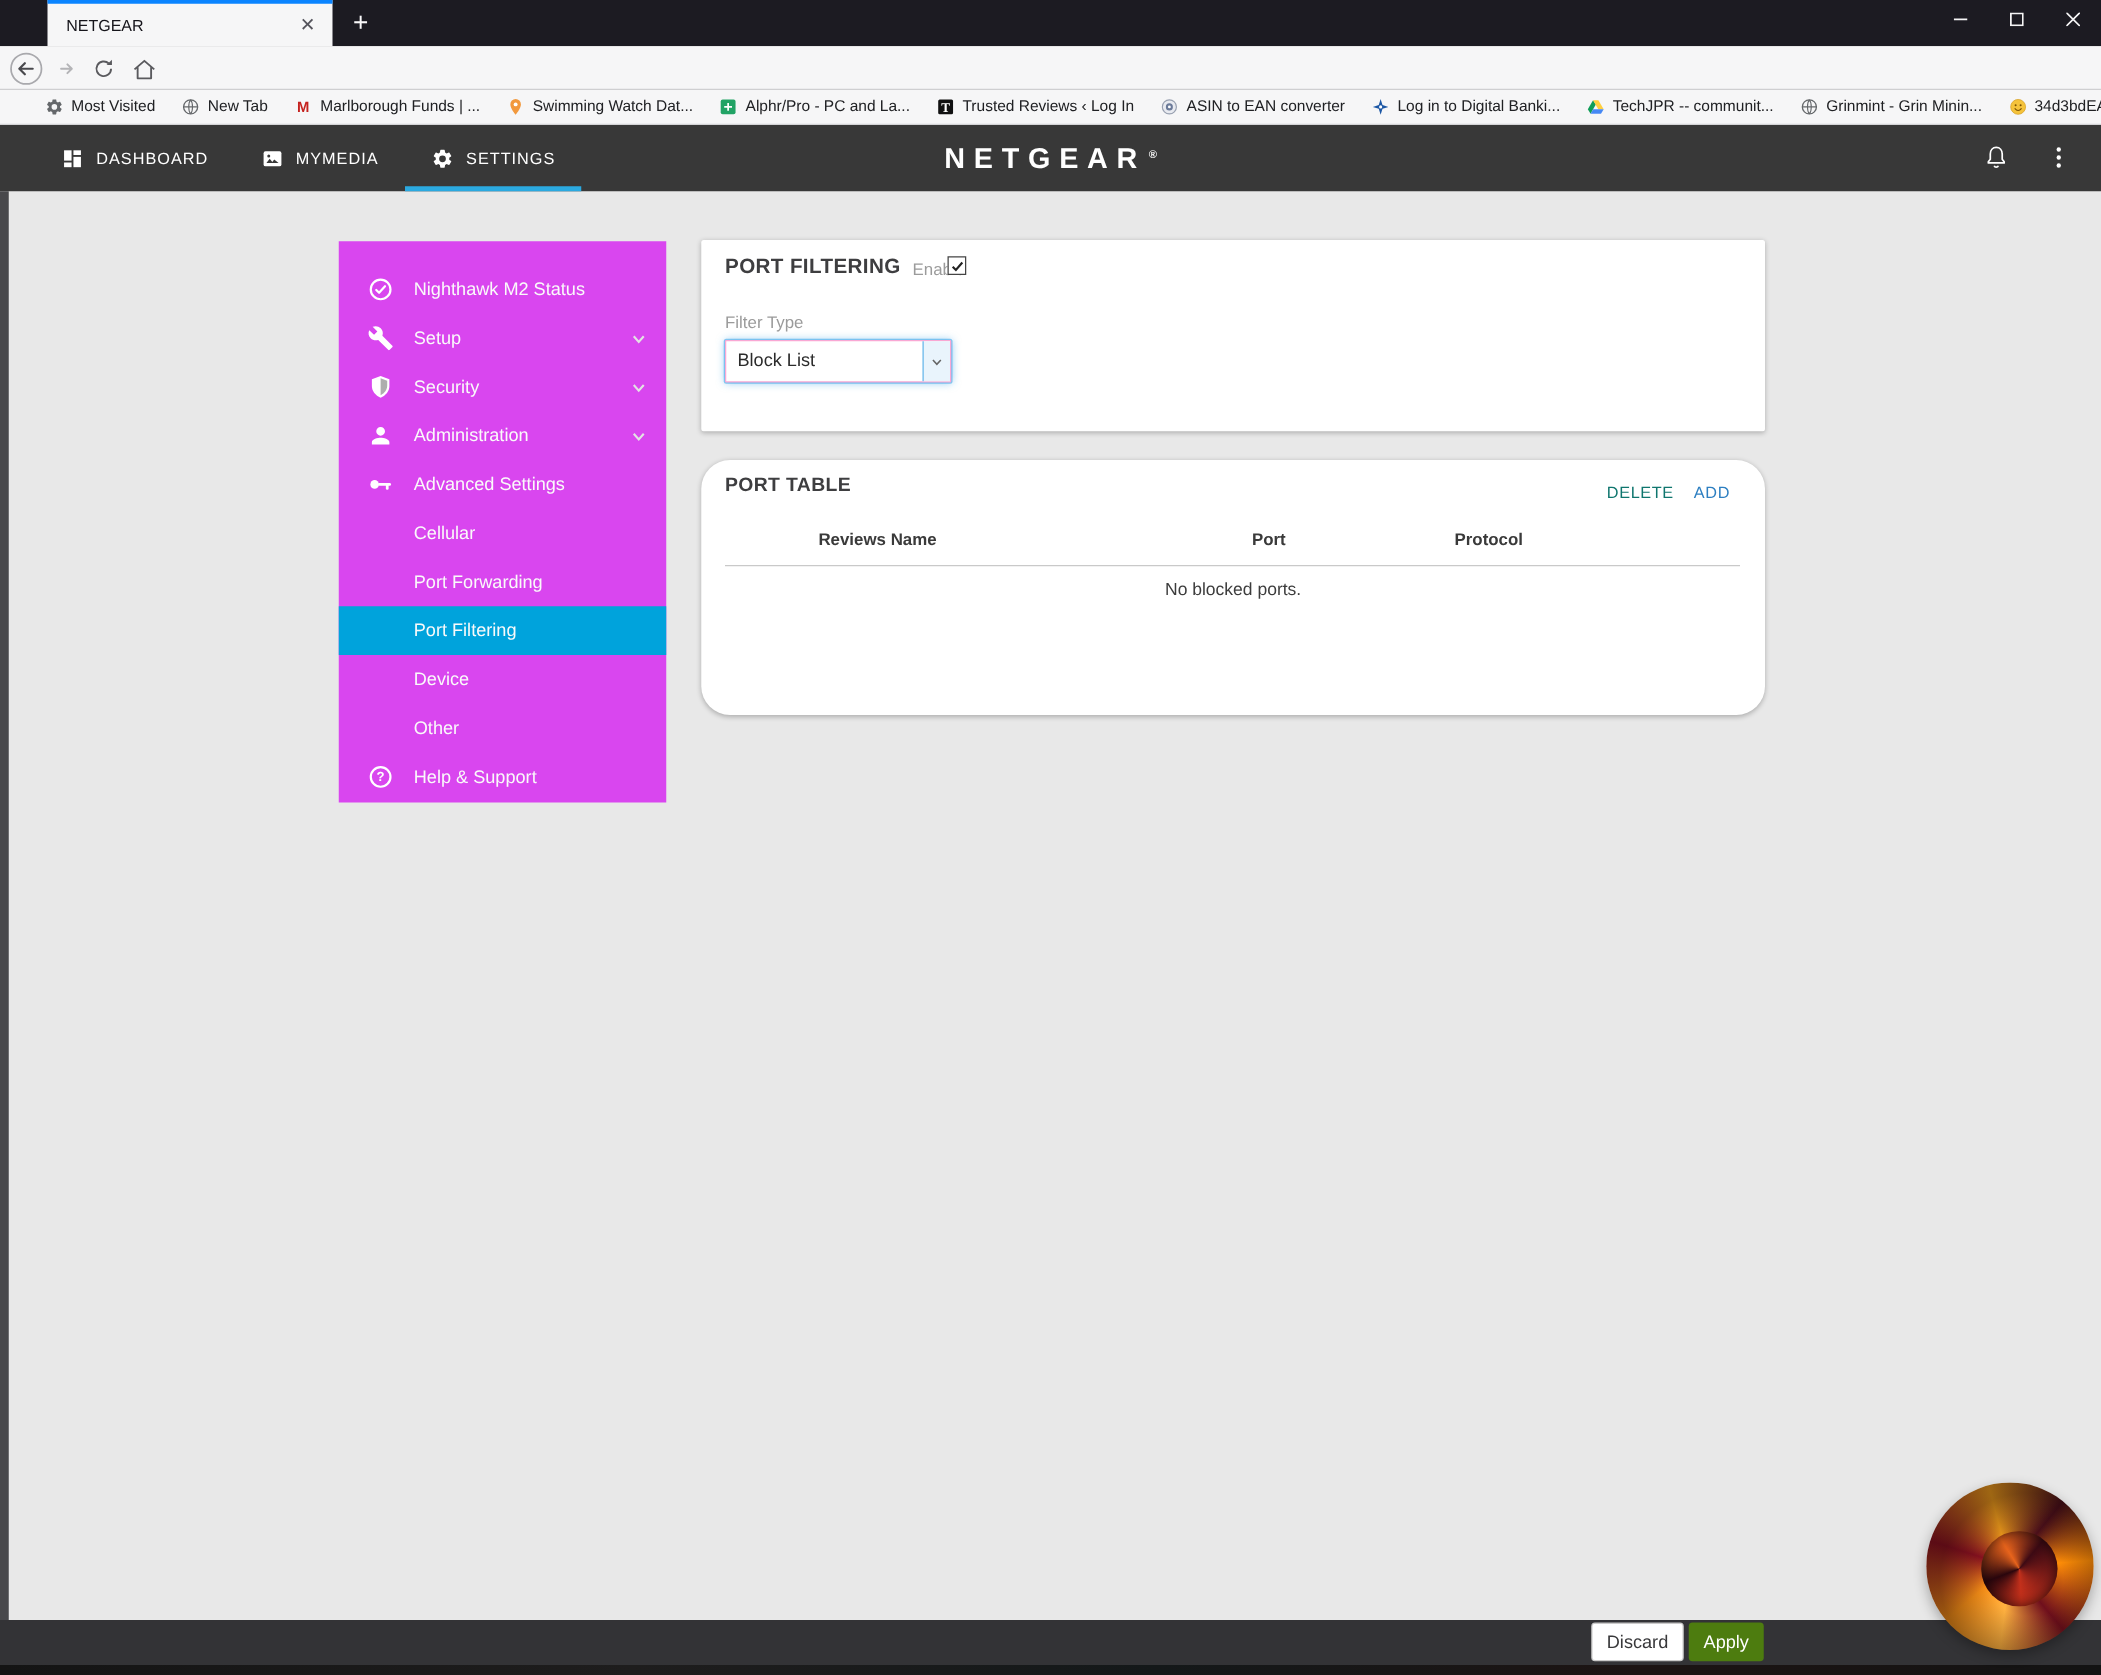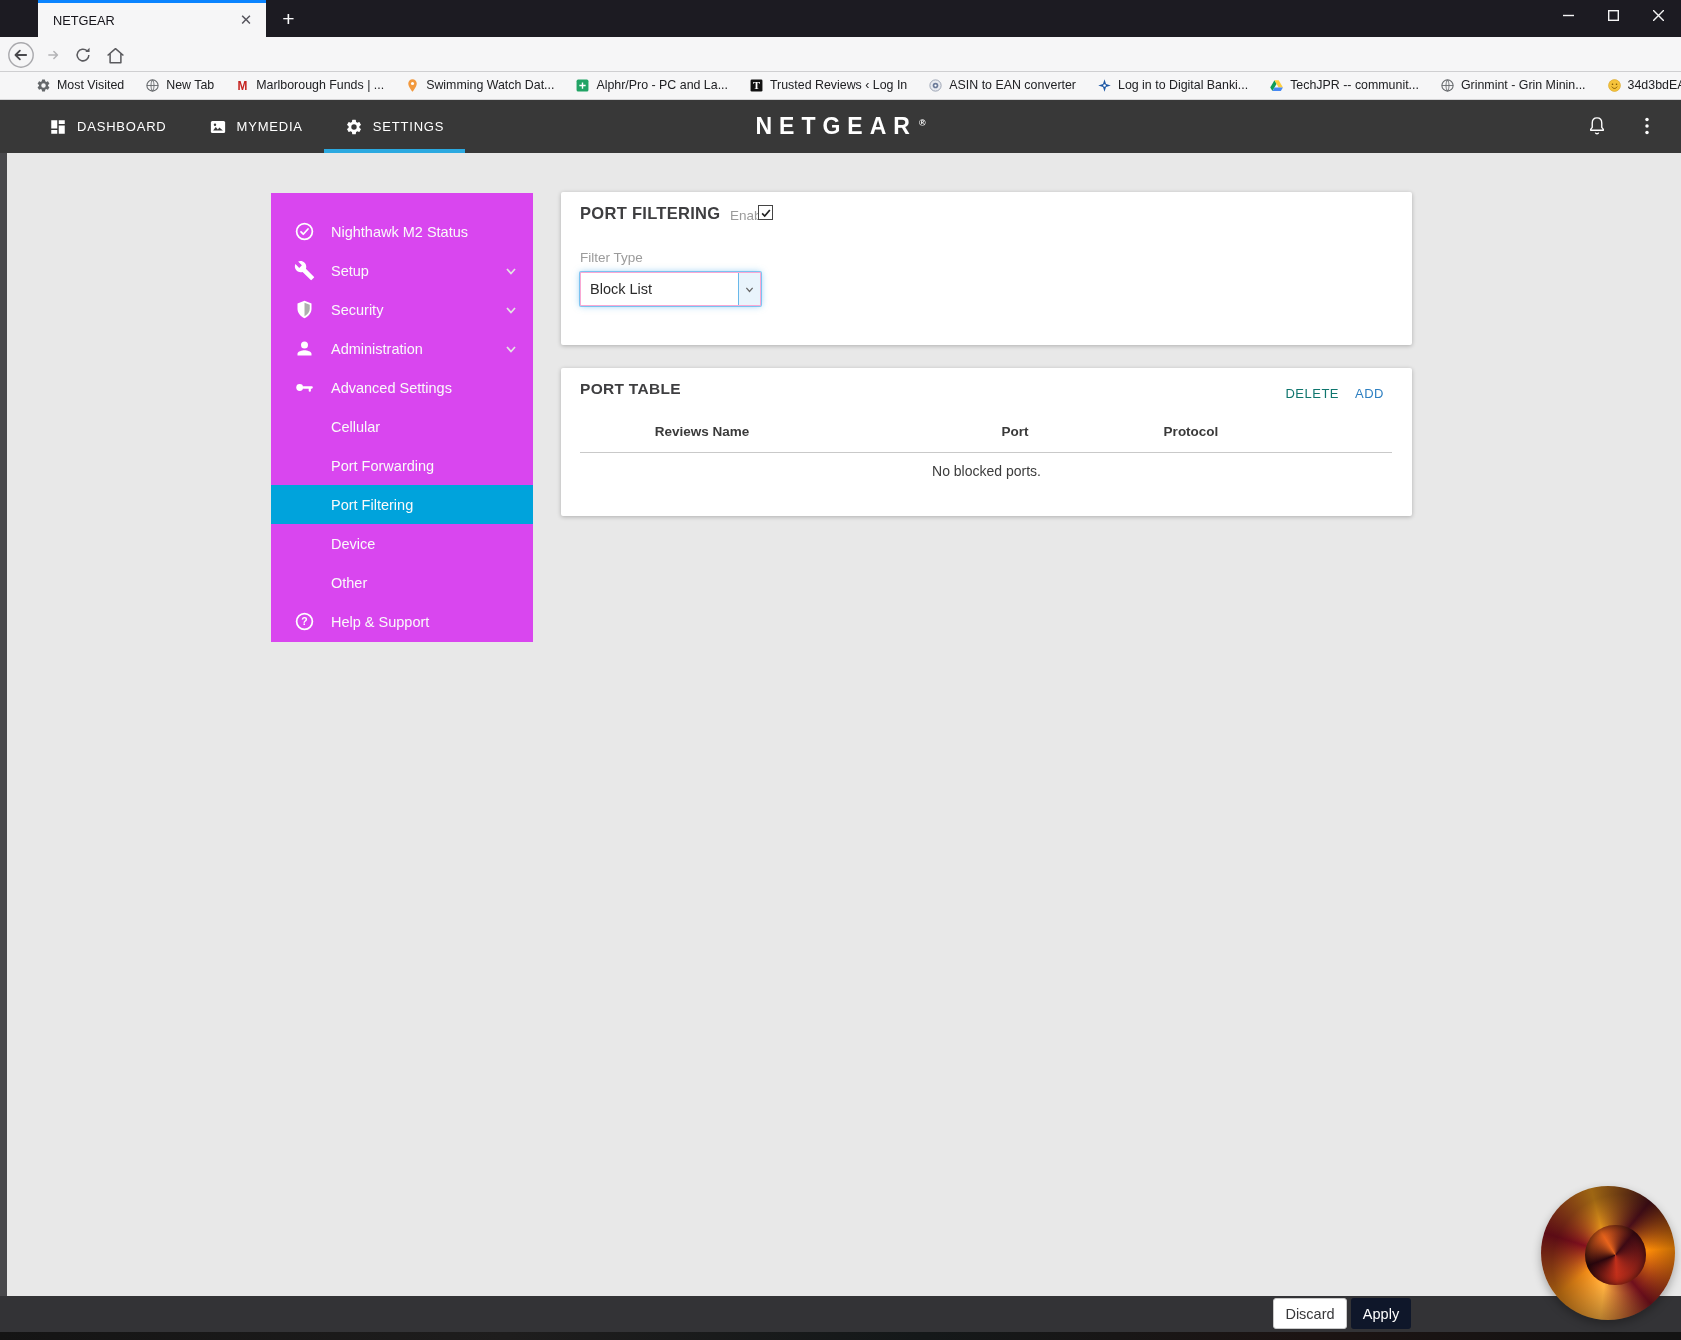--- a/index.html
+++ b/index.html
@@ -69,35 +69,35 @@
   .pf-checkbox { position:absolute; left:197px; top:13px; width:15px; height:15px; border:1.6px solid #444;
                  background:#fff; display:flex; align-items:center; justify-content:center; }
   .pf-filter-label { position:absolute; left:19px; top:58px; font-size:13.5px; color:#9b9b9b; }
   .pf-select { position:absolute; left:19px; top:80px; width:181px; height:34px; background:#fff;
                border:1px solid #f9a8d4; border-radius:1px; box-shadow:0 0 0 1px rgba(53,163,232,.55), 0 0 7px rgba(53,163,232,.55);
                display:flex; align-items:stretch; }
   .pf-select-value { flex:1; display:flex; align-items:center; padding-left:9px; font-size:14.5px; color:#2b2b2b; }
   .pf-select-btn { width:22px; border-left:1px solid #69b8ea; background:#e9f4fc; display:flex;
                    align-items:center; justify-content:center; }
 
-  #panel-table { top:368px; height:148px; }
+  #panel-table { top:368px; height:204px;border-radius:23px; }
   .pt-title { position:absolute; left:19px; top:12px; font-size:15.5px; font-weight:bold; color:#3e3e40; letter-spacing:.3px; }
   .pt-actions { position:absolute; right:28px; top:18px; display:flex; gap:16px; font-size:13px; letter-spacing:.5px; }
   .pt-delete { color:#0f766e; }
   .pt-add { color:#2D7FC1; }
   .pt-col { position:absolute; top:56px; transform:translateX(-50%); font-size:13.5px; font-weight:bold; color:#3a3a3a; }
   .pt-divider { position:absolute; left:19px; right:20px; top:84px; height:1px; background:#c9c9c9; }
   .pt-empty { position:absolute; left:0; width:100%; top:95px; text-align:center; font-size:14px; color:#3c3c3c; }
 
   
   #footer { position:absolute; left:0; top:1296px; width:1681px; height:36px; background:#333336; z-index:10; }
   .btn { position:absolute; top:2px; height:31px; border-radius:3px; display:flex; align-items:center;
          justify-content:center; font-size:14.5px; }
   .btn-discard { left:1273px; width:74px; background:#fff; border:1px solid #c9c9c9; color:#38383a; }
-  .btn-apply { left:1351px; width:60px; background:#0f172a; color:#fff; }
+  .btn-apply { left:1351px; width:60px; background:#4d7c0f; color:#fff; }
   #bottom-strip { position:absolute; left:0; top:1332px; width:1681px; height:8px;
                   background:linear-gradient(90deg,#141414,#1e1d1d 30%,#141819 55%,#1c1413 78%,#131313); }
 
   
   #swirl { position:absolute; left:1541px; top:1186px; width:134px; height:134px; border-radius:50%; z-index:20;
            background:
              radial-gradient(circle at 60% 58%, rgba(0,0,0,0) 26%, rgba(0,0,0,.38) 62%),
              conic-gradient(from 230deg, #ff9318, #931222 16%, #ffa51e 32%, #51101c 47%, #ff8d07 60%, #6f0f1c 75%, #ffb140 88%, #ff9318);
            box-shadow:0 4px 10px rgba(0,0,0,.3); }
   #swirl::after { content:""; position:absolute; left:33%; top:29%; width:45%; height:45%; border-radius:50%;

